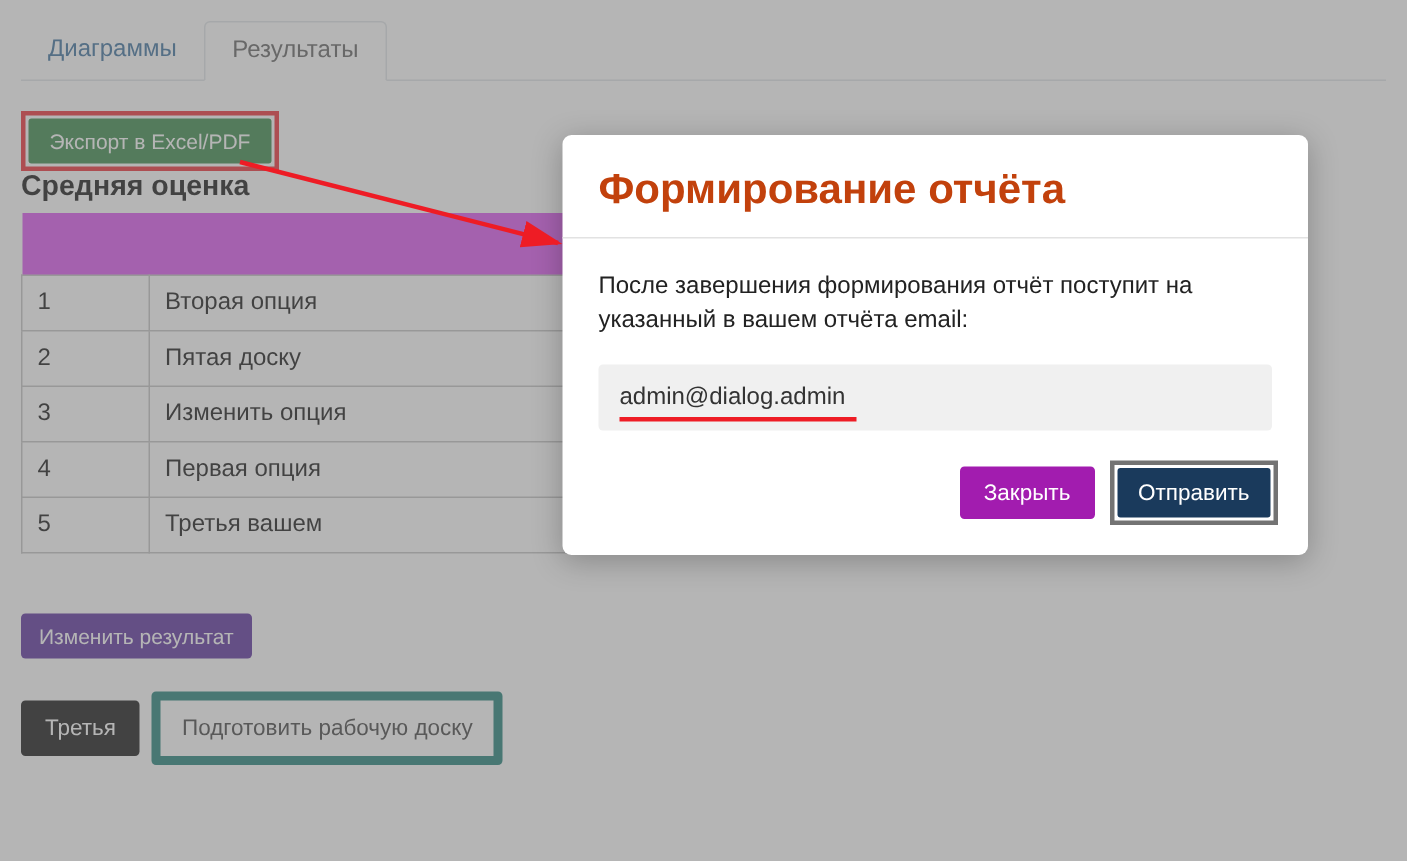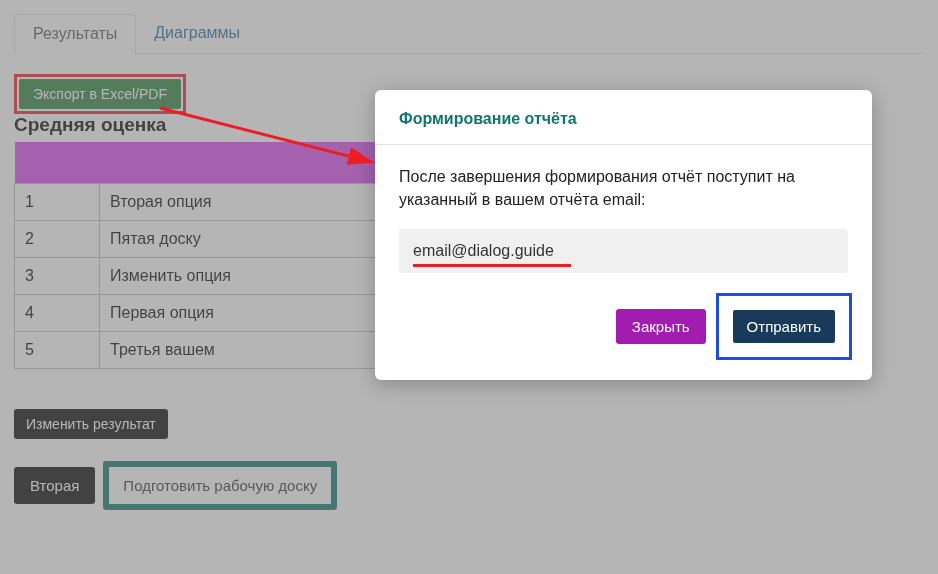--- a/index.html
+++ b/index.html
@@ -67,21 +67,21 @@
     }
     table.data th:first-child { width: 85px; }
     table.data th:nth-child(2) { width: 370px; }
     table.data td {
       border: 1px solid #bfbfbf;
       padding: 9px 10px;
       font-size: 16px;
     }
     .btn-row { margin-top: 40px; }
     .btn-teal {
-      background: #000000;
+      background: #4c1d95;
       color: #fff;
       border: none;
       padding: 7px 12px;
       font-size: 14px;
       border-radius: 3px;
       cursor: pointer;
     }
     .btn-black {
       background: #000;
       color: #fff;
@@ -119,23 +119,23 @@
       border-radius: 6px;
       box-shadow: 0 4px 20px rgba(0,0,0,0.25);
       z-index: 20;
       padding: 0;
     }
     .modal-header {
       padding: 20px 24px 16px 24px;
       border-bottom: 1px solid #e2e2e2;
     }
     .modal-title {
-      font-size: 16px;
+      font-size: 28px;
       font-weight: 700;
-      color: #0f766e;
+      color: #c2410c;
     }
     .modal-body {
       padding: 20px 24px 6px 24px;
       font-size: 16px;
       line-height: 1.45;
       color: #222;
     }
     .email-field {
       margin-top: 18px;
       background: #f0f0f0;
@@ -163,22 +163,22 @@
     .btn-close {
       background: #a21caf;
       color: #fff;
       border: none;
       padding: 9px 16px;
       font-size: 15px;
       border-radius: 3px;
       cursor: pointer;
     }
     .btn-submit-wrap {
-      border: 3px solid #1d4ed8;
-      padding: 14px;
+      border: 3px solid #737373;
+      padding: 2px;
       display: inline-block;
     }
     .btn-submit {
       background: #1a3a5c;
       color: #fff;
       border: none;
       padding: 8px 14px;
       font-size: 15px;
       border-radius: 2px;
       cursor: pointer;
@@ -190,22 +190,22 @@
       inset: 0;
       pointer-events: none;
       z-index: 30;
     }
   </style>
 </head>
 <body>
 
 <div class="page">
   <div class="tabs">
+    <div class="tab">Диаграммы</div>
     <div class="tab active">Результаты</div>
-    <div class="tab">Диаграммы</div>
   </div>
 
   <span class="export-outline">
     <button class="export-btn">Экспорт в Excel/PDF</button>
   </span>
 
   <h3 class="section-title">Средняя оценка</h3>
 
   <table class="data">
     <thead>
@@ -241,35 +241,35 @@
         <td>Третья вашем</td>
         <td>1.67</td>
       </tr>
     </tbody>
   </table>
 
   <div class="btn-row">
     <button class="btn-teal">Изменить результат</button>
   </div>
   <div class="btn-row2">
-    <button class="btn-black">Вторая</button>
+    <button class="btn-black">Третья</button>
     <button class="btn-outline">Подготовить рабочую доску</button>
   </div>
 </div>
 
 <div class="overlay"></div>
 
 <div class="modal">
   <div class="modal-header">
     <div class="modal-title">Формирование отчёта</div>
   </div>
   <div class="modal-body">
     <div>После завершения формирования отчёт поступит на указанный в вашем отчёта email:</div>
     <div class="email-field">
-      <span>email@dialog.guide</span>
+      <span>admin@dialog.admin</span>
       <div class="email-underline"></div>
     </div>
   </div>
   <div class="modal-footer">
     <button class="btn-close">Закрыть</button>
     <span class="btn-submit-wrap">
       <button class="btn-submit">Отправить</button>
     </span>
   </div>
 </div>

